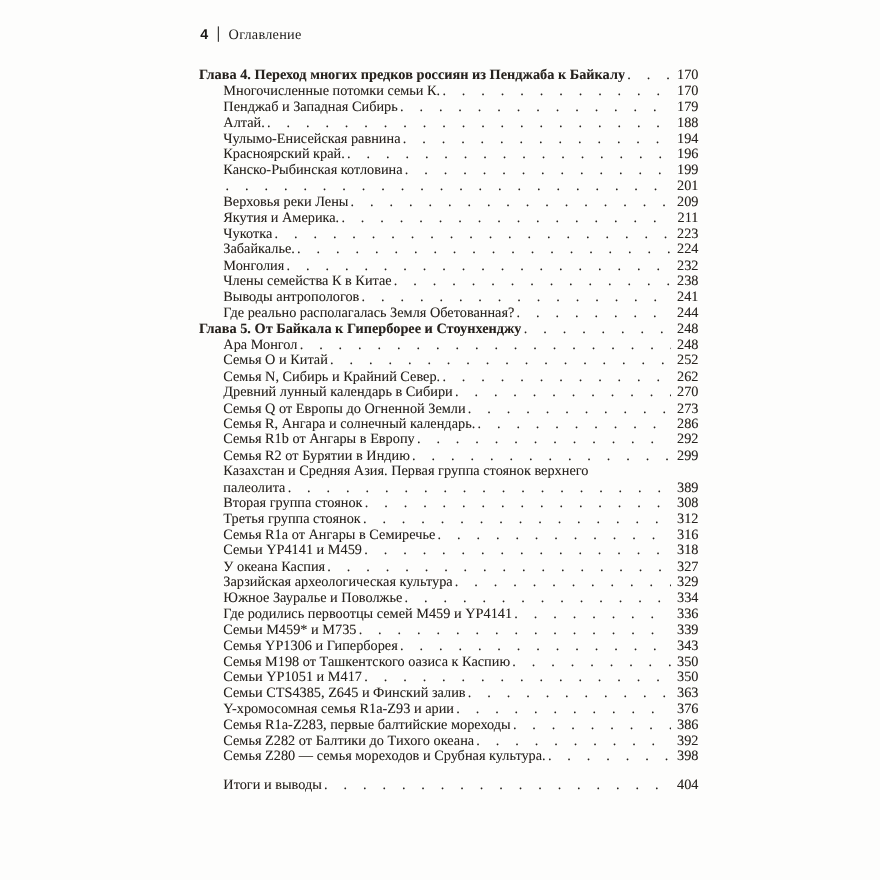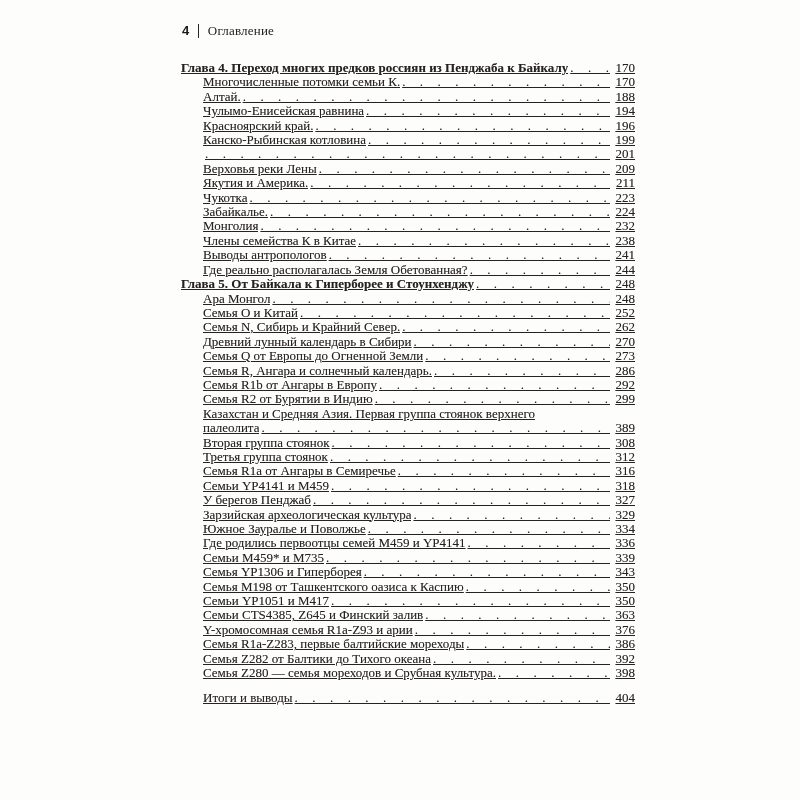--- a/index.html
+++ b/index.html
@@ -53,21 +53,20 @@
     font-family: "Liberation Serif", serif;
     font-size: 13px;
     line-height: 14.4px;
     color: #26221e;
     text-shadow: 0 0 0.5px rgba(70, 58, 48, 0.35);
   }
   .row {
     display: flex;
     align-items: flex-end;
     white-space: nowrap;
-    text-decoration: underline;
   }
   .row.chapter {
     font-weight: bold;
   }
   .row.item {
     padding-left: 22px;
   }
   .row.gap {
     margin-top: 11px;
   }
@@ -109,20 +108,25 @@
         <span class="title">Глава 4. Переход многих предков россиян из Пенджаба к Байкалу</span>
         <span class="leader"></span>
         <span class="num">170</span>
       </div>
       <div class="row item">
         <span class="title">Многочисленные потомки семьи К.</span>
         <span class="leader"></span>
         <span class="num">170</span>
       </div>
       <div class="row item">
+        <span class="title">Пенджаб и Западная Сибирь</span>
+        <span class="leader"></span>
+        <span class="num">179</span>
+      </div>
+      <div class="row item">
         <span class="title">Алтай.</span>
         <span class="leader"></span>
         <span class="num">188</span>
       </div>
       <div class="row item">
         <span class="title">Чулымо-Енисейская равнина</span>
         <span class="leader"></span>
         <span class="num">194</span>
       </div>
       <div class="row item">
@@ -246,21 +250,21 @@
         <span class="title">Семья R1a от Ангары в Семиречье</span>
         <span class="leader"></span>
         <span class="num">316</span>
       </div>
       <div class="row item">
         <span class="title">Семьи YP4141 и М459</span>
         <span class="leader"></span>
         <span class="num">318</span>
       </div>
       <div class="row item">
-        <span class="title">У берегов Пенджаб</span>
+        <span class="title">У океана Каспия</span>
         <span class="leader"></span>
         <span class="num">327</span>
       </div>
       <div class="row item">
         <span class="title">Зарзийская археологическая культура</span>
         <span class="leader"></span>
         <span class="num">329</span>
       </div>
       <div class="row item">
         <span class="title">Южное Зауралье и Поволжье</span>

